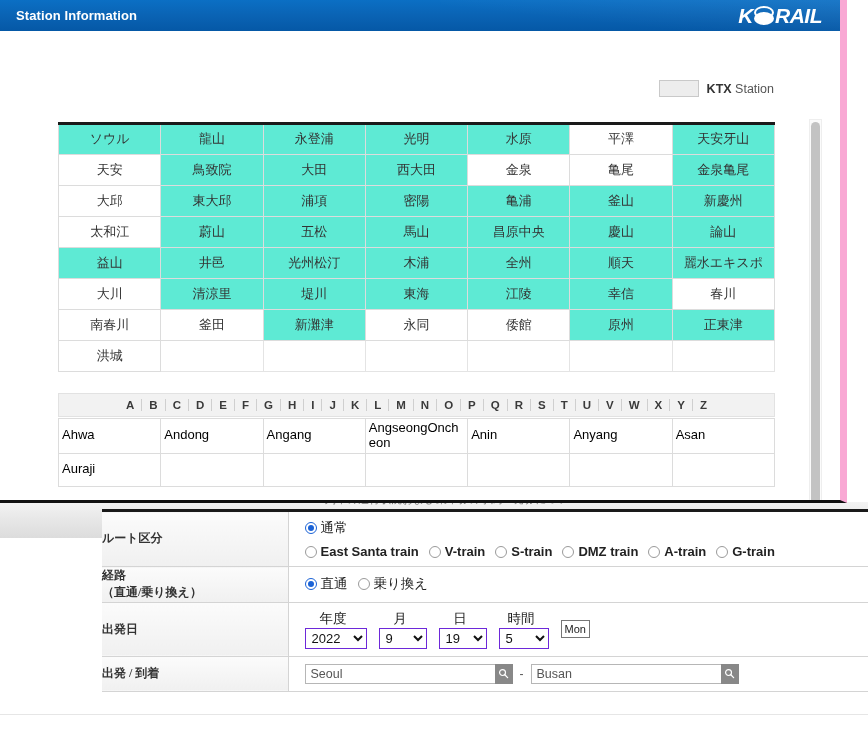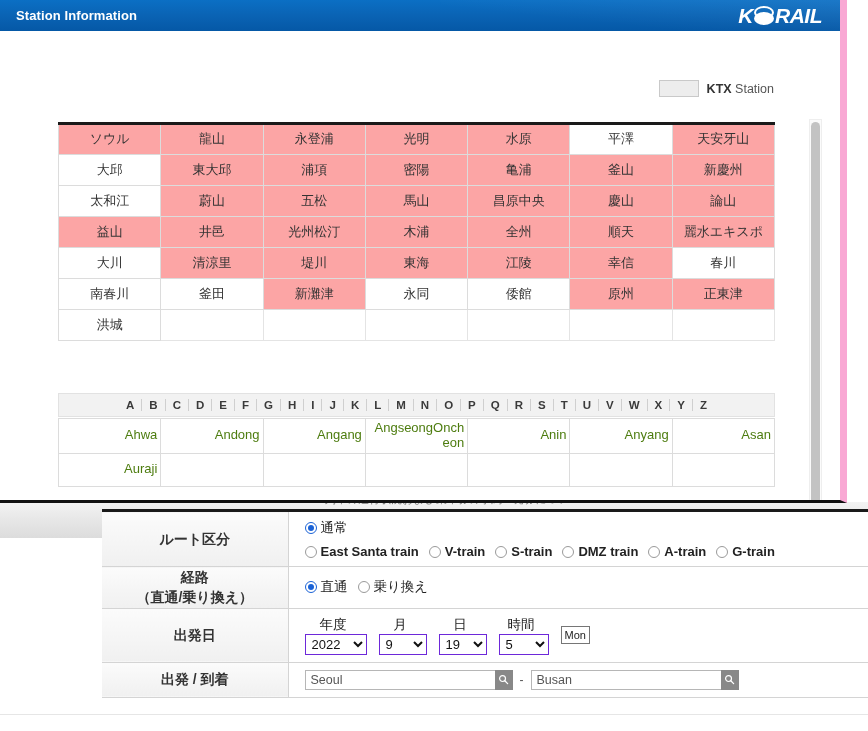--- a/index.html
+++ b/index.html
@@ -45,24 +45,25 @@
   #search-form th, #search-form td {
     border-bottom: 1px solid #d4d4d4;
     padding: 0;
     vertical-align: middle;
   }
   #search-form th {
     width: 186px;
     background: linear-gradient(to bottom, #fbfbfb, #f0f0f0);
     color: #333;
     font-weight: bold;
-    font-size: 14px;
-    text-align: center;
+    font-size: 12px;
+    text-align: left;
     border-right: 1px solid #d4d4d4;
     line-height: 1.45;
+    font-family: Liberation Serif, serif;
   }
   #search-form td {
     padding: 7px 0 7px 16px;
     background: #ffffff;
   }
   .radio-row { display: flex; align-items: flex-start; flex-wrap: wrap; }
   .radio-row + .radio-row { margin-top: 7px; }
   .radio-item { display: inline-flex; align-items: center; margin-right: 10px; white-space: nowrap; }
   .radio-item:last-child { margin-right: 0; }
   .rb {
@@ -200,21 +201,21 @@
     height: 31px;
     border: 1px solid #dcdcdc;
     border-top: none;
     text-align: center;
     vertical-align: middle;
     font-size: 13px;
     color: #333;
     background: #ffffff;
     line-height: 1.15;
   }
-  .sta-table td.ktx { background: #fca5a5; }
+  .sta-table td.ktx { background: #5eead4; }
   .sta-table td.empty { border-color: #e4e4e4; }
 
   .alpha-table {
     position: absolute; left: 58px; top: 362px;
     width: 717px;
     border-collapse: collapse;
     table-layout: fixed;
   }
   .alpha-strip {
     display: flex; align-items: center; justify-content: center;
@@ -232,24 +233,24 @@
 
   .eng-table {
     position: absolute; left: 58px; top: 387px;
     width: 717px;
     border-collapse: collapse;
     table-layout: fixed;
   }
   .eng-table td {
     height: 33px;
     border: 1px solid #dcdcdc;
-    text-align: right;
+    text-align: left;
     vertical-align: middle;
     font-size: 13px;
-    color: #4d7c0f;
+    color: #000000;
     background: #fff;
     padding: 2px 3px;
     line-height: 1.15;
     word-wrap: break-word;
   }
 
   
   .m-scroll-track {
     position: absolute; right: 18px; top: 88px;
     width: 13px; height: 410px;
@@ -430,20 +431,29 @@
           <tr>
             <td class="ktx">ソウル</td>
             <td class="ktx">龍山</td>
             <td class="ktx">永登浦</td>
             <td class="ktx">光明</td>
             <td class="ktx">水原</td>
             <td>平澤</td>
             <td class="ktx">天安牙山</td>
           </tr>
           <tr>
+            <td>天安</td>
+            <td class="ktx">鳥致院</td>
+            <td class="ktx">大田</td>
+            <td class="ktx">西大田</td>
+            <td>金泉</td>
+            <td>亀尾</td>
+            <td class="ktx">金泉亀尾</td>
+          </tr>
+          <tr>
             <td>大邱</td>
             <td class="ktx">東大邱</td>
             <td class="ktx">浦項</td>
             <td class="ktx">密陽</td>
             <td class="ktx">亀浦</td>
             <td class="ktx">釜山</td>
             <td class="ktx">新慶州</td>
           </tr>
           <tr>
             <td>太和江</td>

